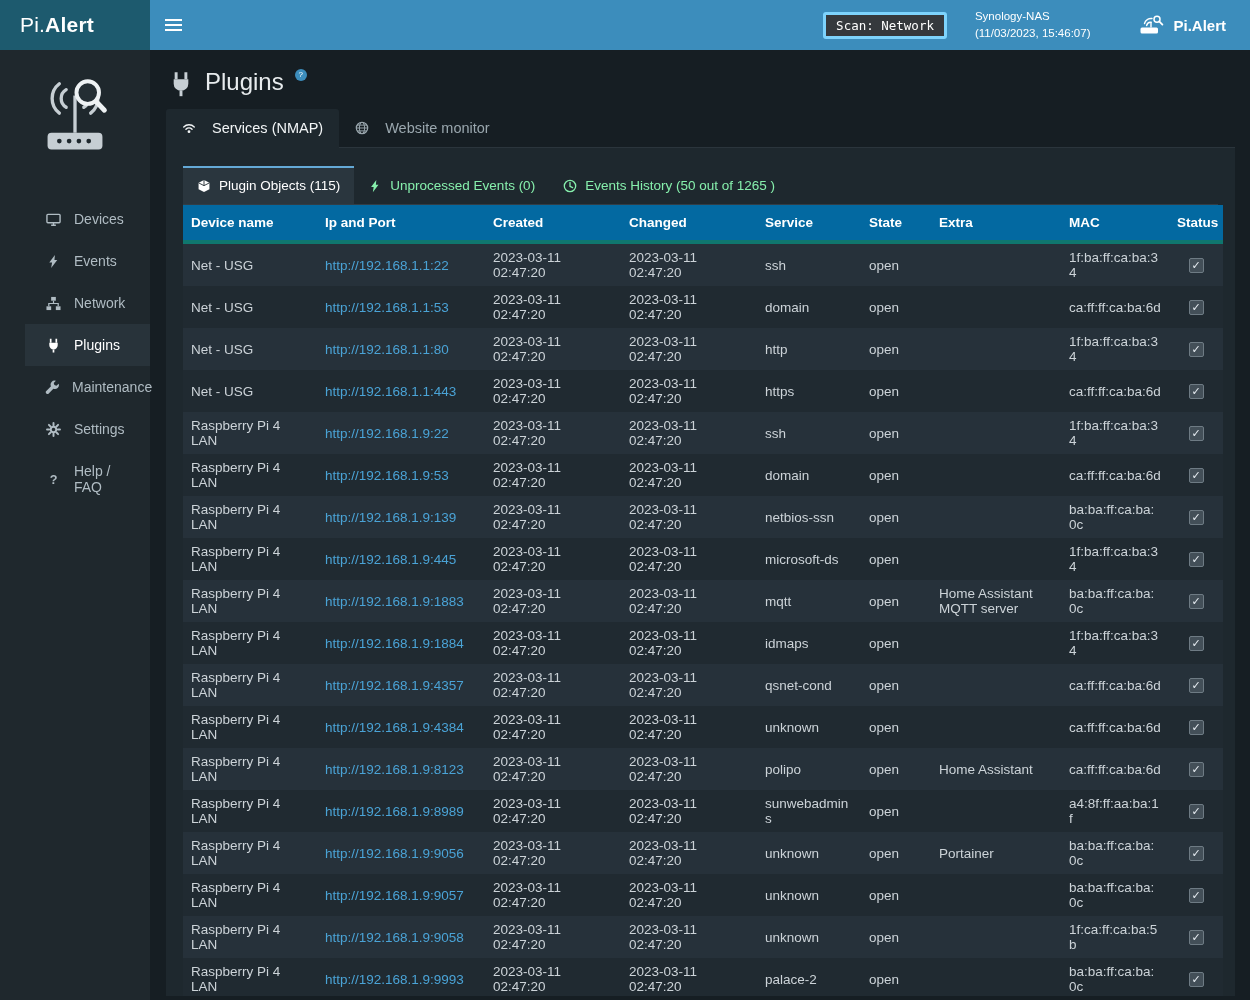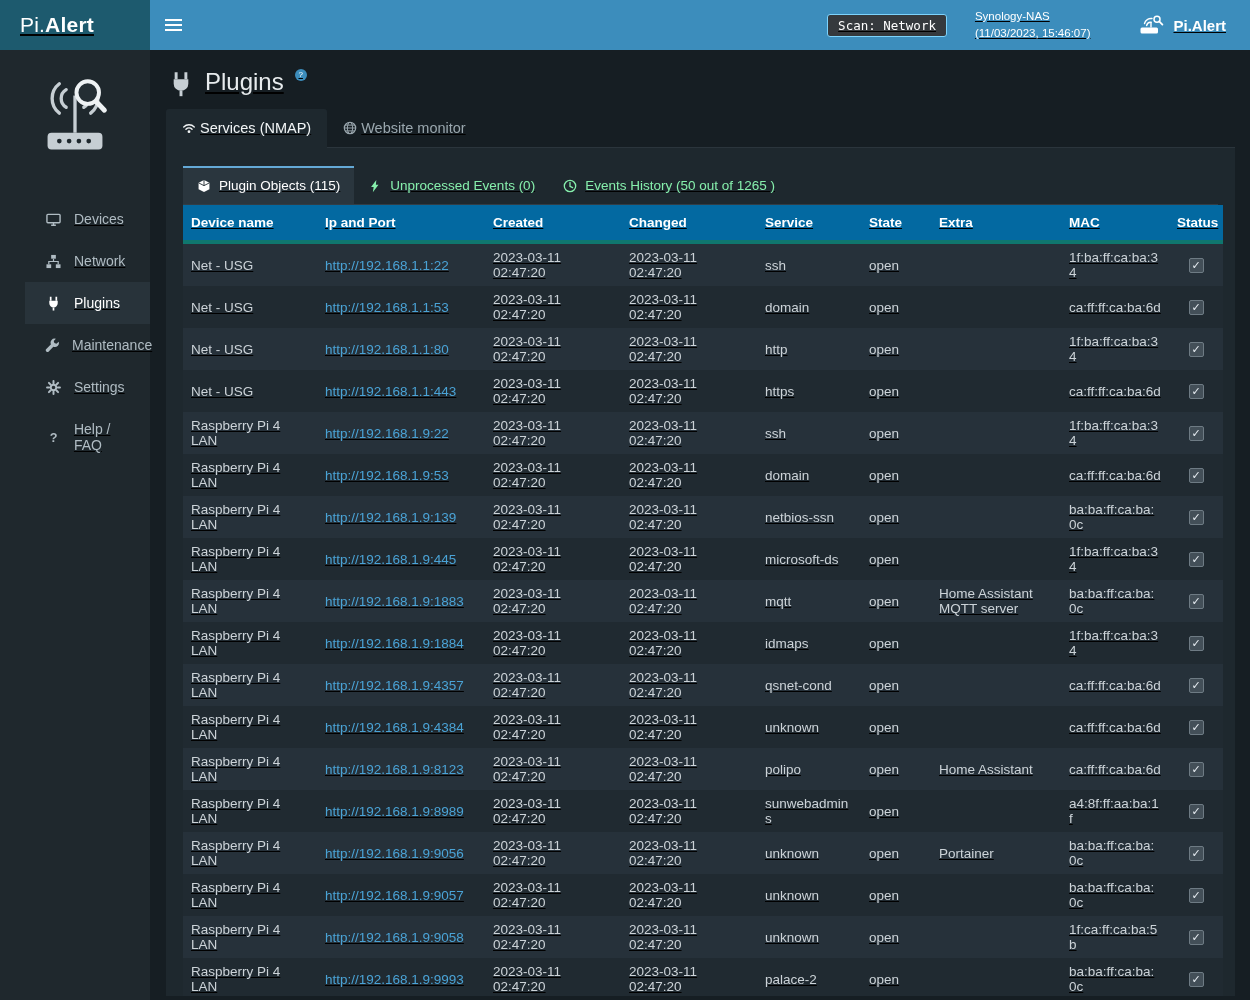--- a/index.html
+++ b/index.html
@@ -7,41 +7,41 @@
   body {
     width:1250px; height:1000px; overflow:hidden;
     background:#161e23;
     font-family:"Liberation Sans", sans-serif;
     -webkit-font-smoothing:antialiased;
   }
   .app {
     display:grid;
     grid-template-columns:150px 1100px;
     grid-template-rows:50px 950px;
-    width:1026px; height:1000px;text-decoration:underline;
+    width:1026px; height:1000px;
   }
   
   .logo-box {
     background:#1d5a6e; color:#fff;
     display:flex; align-items:center; padding-left:20px;
     font-size:21px; letter-spacing:0.2px;
   }
   .logo-box b { font-weight:bold; }
   
   .topbar {
     background:#3c8dbc; display:flex; align-items:center; color:#fff;
   }
   .hamburger {
     width:46px; height:50px; display:flex; flex-direction:column;
     align-items:center; justify-content:center; gap:3px; cursor:pointer;
   }
   .hamburger .bar { width:17px; height:2px; background:#fff; }
   .topbar-spacer { flex:1; }
   .scan-badge {
-    background:#35393d; border:1px solid #7dd3fc; border-radius:3px;
+    background:#35393d; border:3px solid #7dd3fc; border-radius:3px;
     padding:3px 10px; font-family:"DejaVu Sans Mono", monospace;
     font-size:12.5px; color:#fff; margin-right:28px; white-space:nowrap;
   }
   .host-info { font-size:11.5px; line-height:1.5; margin-right:48px; }
   .topbar-brand {
     display:flex; align-items:center; gap:9px; padding-right:24px;
     font-size:15px; font-weight:bold; cursor:pointer;
   }
   .topbar-brand .brand-icon { display:inline-flex; color:#fff; }
   
@@ -60,21 +60,21 @@
   .page-head { display:flex; align-items:flex-start; gap:11px; padding:10px 2px 12px; color:#e7ebed; }
   .page-icon { font-size:26px; color:#c7cfd4; display:inline-flex; margin-top:3px; }
   .page-head h1 { margin:0; font-size:24px; font-weight:500; line-height:1.2; }
   .title-badge {
     width:12px; height:12px; border-radius:50%; background:#3c8dbc; color:#fff;
     font-size:8px; line-height:12px; text-align:center; display:inline-block;
     margin-top:1px; cursor:pointer;
   }
   .tabs-outer { display:flex; border-bottom:1px solid #2b353c; }
   .otab {
-    display:flex; align-items:center; gap:4px;
+    display:flex; align-items:center; gap:16px;
     padding:11px 16px; font-size:14.5px; color:#9aa7ae; cursor:pointer;
     margin-bottom:-1px; border-bottom:1px solid transparent;
     border-top-left-radius:3px; border-top-right-radius:3px;
   }
   .otab.active { background:#1e282e; color:#f2f5f6; border-bottom-color:#1e282e; }
   .ticon { display:inline-flex; font-size:14px; }
   .panel { background:#1e282e; padding:18px 17px 0; height:848px; overflow:hidden; }
   .tabs-inner { display:flex; border-bottom:1px solid #323d45; }
   .itab {
     display:flex; align-items:center; gap:8px;
@@ -163,20 +163,28 @@
           <span class="side-icon">
             <svg viewBox="0 0 16 16" width="1em" height="1em">
               <rect x="1" y="2.5" width="14" height="9" rx="1" fill="none" stroke="currentColor" stroke-width="1.5"></rect>
               <path d="M5.5 14.2h5M8 11.5v2.7" stroke="currentColor" stroke-width="1.5" fill="none"></path>
             </svg>
           </span>
           <span>Devices</span>
         </div>
 
 
+        <div class="side-item">
+          <span class="side-icon">
+            <svg viewBox="0 0 16 16" width="1em" height="1em">
+              <path d="M9.5 1 3.5 9h3l-1 6 6.5-8.5h-3z" fill="currentColor"></path>
+            </svg>
+          </span>
+          <span>Events</span>
+        </div>
 
         <div class="side-item">
           <span class="side-icon">
             <svg viewBox="0 0 16 16" width="1em" height="1em">
               <rect x="5.5" y="1" width="5" height="4" fill="currentColor"></rect>
               <rect x="0.5" y="11" width="5" height="4" fill="currentColor"></rect>
               <rect x="10.5" y="11" width="5" height="4" fill="currentColor"></rect>
               <path d="M8 5v3M3 11V8h10v3" stroke="currentColor" fill="none" stroke-width="1.3"></path>
             </svg>
           </span>

